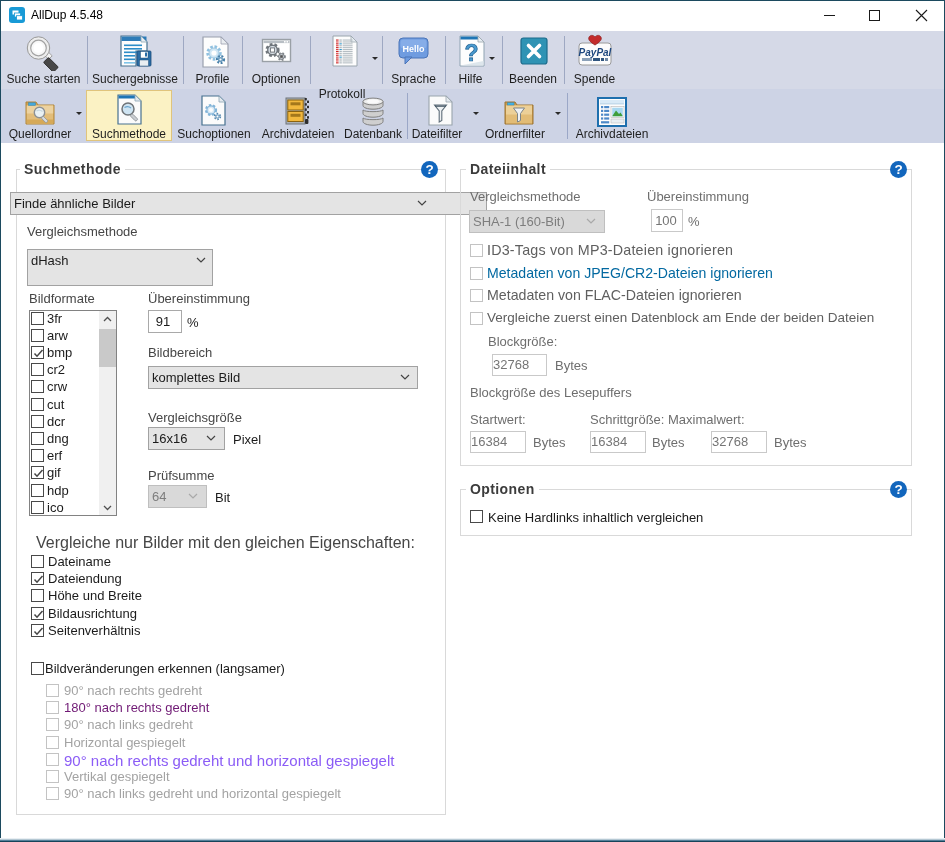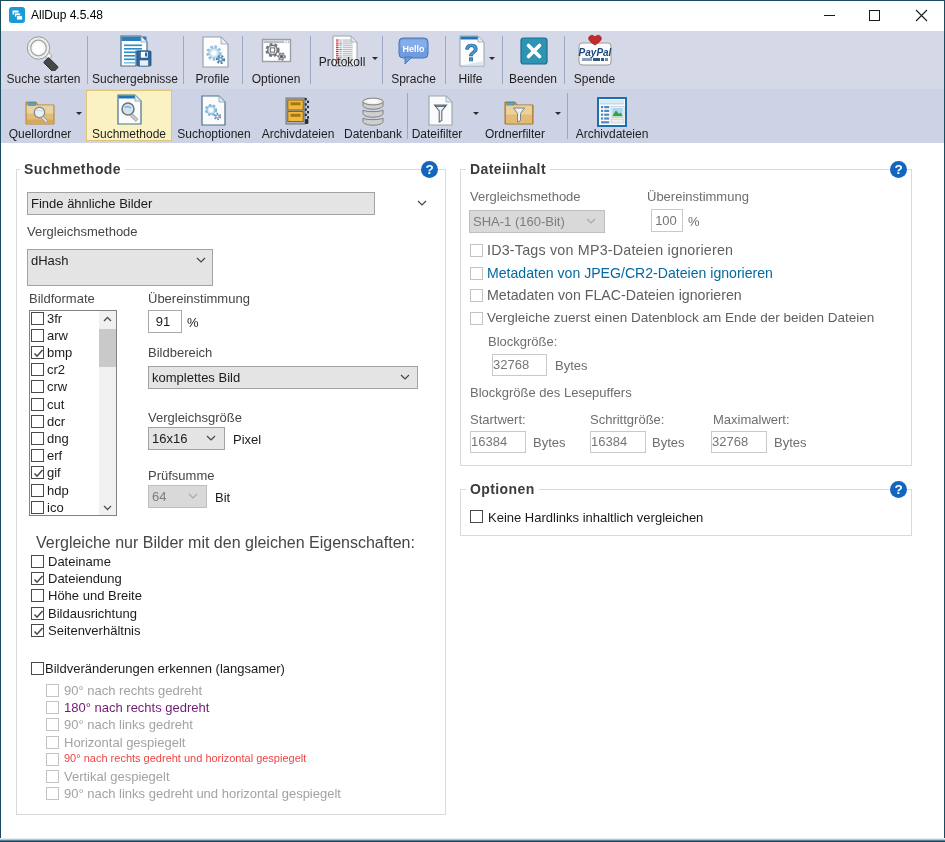--- a/index.html
+++ b/index.html
@@ -161,21 +161,21 @@
       <rect x="13.6" y="23.5" width="10" height="1.1" fill="#b6bec4"></rect>
       <rect x="7" y="25.4" width="2.6" height="1.1" fill="#dd4444"></rect>
       <rect x="10.4" y="25.4" width="2.4" height="1.1" fill="#aab4ba"></rect>
       <rect x="13.6" y="25.4" width="10" height="1.1" fill="#b6bec4"></rect>
       <rect x="7" y="27.3" width="2.6" height="1.1" fill="#cc2222"></rect>
       <rect x="10.4" y="27.3" width="2.4" height="1.1" fill="#aab4ba"></rect>
       <rect x="13.6" y="27.3" width="10" height="1.1" fill="#b6bec4"></rect>
     </g>
   </svg>
   <div class="darr" style="left:62px;top:26px"></div>
-  <div class="tlbl" style="top:24px;left:-4px">Protokoll</div>
+  <div class="tlbl" style="top:56px;left:-4px">Protokoll</div>
 </div>
 <div class="tb1btn" style="left:382px;width:63px">
   <svg class="icon" style="left:15px;top:5px" width="34" height="34" viewBox="0 0 34 34">
     <rect x="2" y="2" width="29" height="20" rx="4" fill="#6f9ce0" stroke="#4a74b8" stroke-width="1"></rect>
     <rect x="3.5" y="3.5" width="26" height="9" rx="3" fill="#8cb2ea" opacity="0.8"></rect>
     <path d="M8 21 L8 28 L15 21 Z" fill="#6f9ce0" stroke="#4a74b8" stroke-width="1"></path>
     <text x="16.5" y="16" font-family="Liberation Sans" font-size="9" font-weight="bold" fill="#fff" text-anchor="middle">Hello</text>
   </svg>
   <div class="tlbl" style="top:41px">Sprache</div>
 </div>
@@ -329,21 +329,21 @@
     <path d="M16.2 20.3 L20 14.5 L23 18 L24.5 16.5 L26.8 20.3 Z" fill="#3f9e3a"></path>
     <rect x="15" y="23" width="13" height="4" fill="#e8eef3" stroke="#b5b5b5" stroke-width="0.5"></rect>
   </svg>
   <div class="tlbl" style="top:38px">Archivdateien</div>
 </div>
 
 <div class="group" style="left:16px;top:169px;width:430px;height:646px"></div>
 <div class="gtitle" style="left:20px;top:161px">Suchmethode</div>
 <div class="help" style="left:421px;top:161px">?</div>
 
-<div class="combo" style="left:27px;top:192px;width:348px;height:23px">Finde ähnliche Bilder</div>
+<div class="combo" style="left:10px;top:192px;width:477px;height:23px">Finde ähnliche Bilder</div>
 <svg class="chev" style="left:417px;top:200px" width="10" height="6">
     <path d="M1 1 L5 5 L9 1" stroke="#444" stroke-width="1.2" fill="none"></path>
   </svg>
 
 <div class="lbl" style="left:27px;top:224px">Vergleichsmethode</div>
 <div class="combo" style="left:27px;top:249px;width:186px;height:37px">dHash</div>
 <svg class="chev" style="left:196px;top:257px" width="10" height="6">
     <path d="M1 1 L5 5 L9 1" stroke="#444" stroke-width="1.2" fill="none"></path>
   </svg>
 
@@ -450,21 +450,21 @@
 <div id="cbgroup2">
     <div class="cb dis" style="left:46px;top:684.0px"></div>
     <div class="abs" style="left:64px;top:683.0px;font-size:13px;color:#a3a3a3;white-space:nowrap">90° nach rechts gedreht</div>
     <div class="cb dis" style="left:46px;top:701.2px"></div>
     <div class="abs" style="left:64px;top:700.2px;font-size:13px;color:#701a75;white-space:nowrap">180° nach rechts gedreht</div>
     <div class="cb dis" style="left:46px;top:718.4px"></div>
     <div class="abs" style="left:64px;top:717.4px;font-size:13px;color:#a3a3a3;white-space:nowrap">90° nach links gedreht</div>
     <div class="cb dis" style="left:46px;top:735.6px"></div>
     <div class="abs" style="left:64px;top:734.6px;font-size:13px;color:#a3a3a3;white-space:nowrap">Horizontal gespiegelt</div>
     <div class="cb dis" style="left:46px;top:752.8px"></div>
-    <div class="abs" style="left:64px;top:751.8px;font-size:11px;color:#ef4444;white-space:nowrap">90° nach rechts gedreht und horizontal gespiegelt</div>
+    <div class="abs" style="left:64px;top:751.8px;font-size:15px;color:#8b5cf6;white-space:nowrap">90° nach rechts gedreht und horizontal gespiegelt</div>
     <div class="cb dis" style="left:46px;top:770.0px"></div>
     <div class="abs" style="left:64px;top:769.0px;font-size:13px;color:#a3a3a3;white-space:nowrap">Vertikal gespiegelt</div>
     <div class="cb dis" style="left:46px;top:787.2px"></div>
     <div class="abs" style="left:64px;top:786.2px;font-size:13px;color:#a3a3a3;white-space:nowrap">90° nach links gedreht und horizontal gespiegelt</div>
   </div>
 
 <div class="group" style="left:460px;top:169px;width:452px;height:297px"></div>
 <div class="gtitle" style="left:466px;top:161px">Dateiinhalt</div>
 <div class="help" style="left:890px;top:161px">?</div>
 
@@ -488,21 +488,21 @@
     <div class="abs" style="left:487px;top:309.5px;font-size:13.5px;letter-spacing:0;color:#5f5f5f;white-space:nowrap">Vergleiche zuerst einen Datenblock am Ende der beiden Dateien</div>
   </div>
 
 <div class="glbl" style="left:488px;top:334px">Blockgröße:</div>
 <div class="inp dis" style="left:492px;top:354px;width:55px;height:22px">32768</div>
 <div class="glbl" style="left:555px;top:358px">Bytes</div>
 
 <div class="glbl" style="left:470px;top:385px">Blockgröße des Lesepuffers</div>
 <div class="glbl" style="left:470px;top:412px">Startwert:</div>
 <div class="glbl" style="left:590px;top:412px">Schrittgröße:</div>
-<div class="glbl" style="left:713px;top:412px">Maximalwert:</div>
+<div class="glbl" style="left:668px;top:412px">Maximalwert:</div>
 <div class="inp dis" style="left:470px;top:431px;width:56px;height:22px">16384</div>
 <div class="glbl" style="left:533px;top:435px">Bytes</div>
 <div class="inp dis" style="left:590px;top:431px;width:56px;height:22px">16384</div>
 <div class="glbl" style="left:652px;top:435px">Bytes</div>
 <div class="inp dis" style="left:711px;top:431px;width:56px;height:22px">32768</div>
 <div class="glbl" style="left:774px;top:435px">Bytes</div>
 
 <div class="group" style="left:460px;top:489px;width:452px;height:47px"></div>
 <div class="gtitle" style="left:466px;top:481px">Optionen</div>
 <div class="help" style="left:890px;top:481px">?</div>

